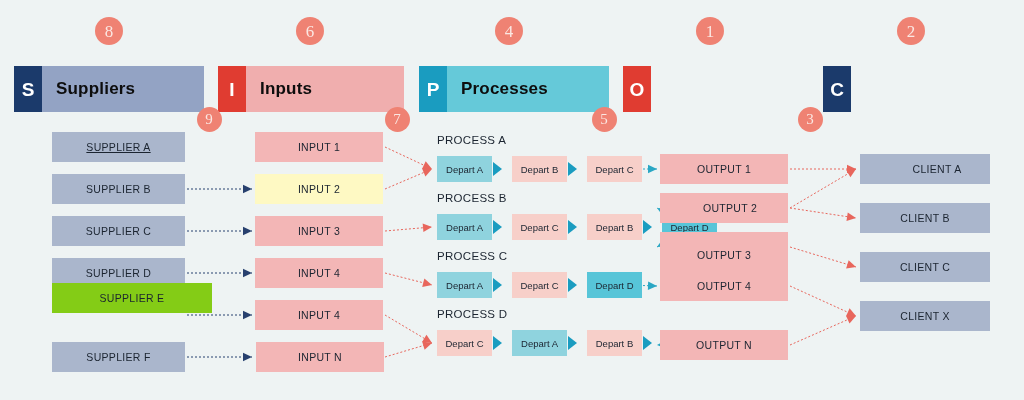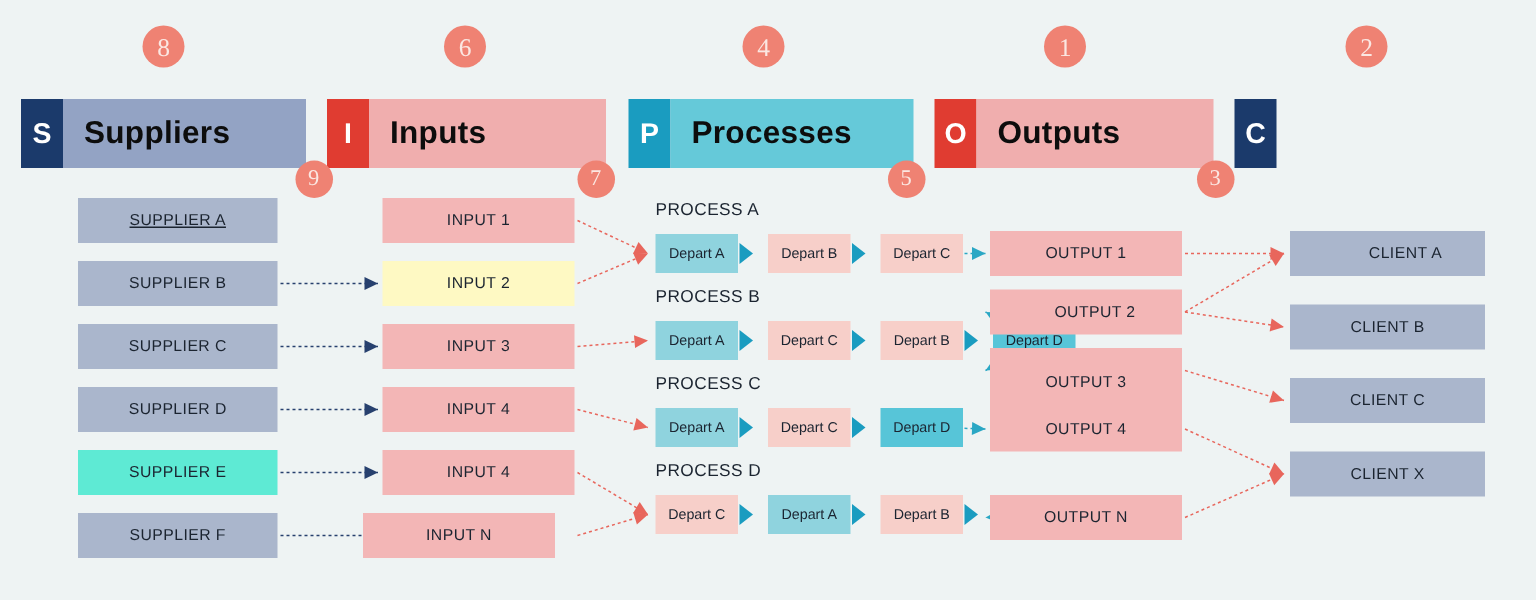--- a/index.html
+++ b/index.html
@@ -21,21 +21,21 @@
   .hdr .letter{
     width:28px;height:46px;flex:0 0 28px;
     display:flex;align-items:center;justify-content:center;
     color:#ffffff;font-weight:bold;font-size:19px;line-height:1;
   }
   .hdr .bar{
     height:46px;flex:1 1 auto;
     display:flex;align-items:center;
     padding-left:14px;
     box-sizing:border-box;
-    font-weight:bold;font-size:21px;color:#0d0d0d;
+    font-weight:bold;font-size:17px;color:#0d0d0d;
     letter-spacing:.2px;
   }
 
   
   .badge{
     position:absolute;z-index:4;
     border-radius:50%;
     display:flex;align-items:center;justify-content:center;
     color:#fbe7e2;
     font-size:17px;line-height:1;
@@ -131,21 +131,20 @@
       <div class="hdr" style="left: 218px; top: 66px; width: 186px;">
         <div class="letter" style="background: rgb(224, 60, 49);">I</div>
         <div class="bar" style="background: rgb(240, 174, 174);">Inputs</div>
       </div>
       <div class="hdr" style="left: 419px; top: 66px; width: 190px;">
         <div class="letter" style="background: rgb(26, 156, 192);">P</div>
         <div class="bar" style="background: rgb(101, 201, 217);">Processes</div>
       </div>
       <div class="hdr" style="left: 623px; top: 66px; width: 186px;">
         <div class="letter" style="background: rgb(224, 60, 49);">O</div>
-        <div class="bar" style="background: rgb(240, 174, 174);">Outputs</div>
       </div>
       <div class="hdr" style="left: 823px; top: 66px; width: 187px;">
         <div class="letter" style="background: rgb(27, 58, 107);">C</div>
       </div>
     </div>
   <div id="badges-layer">
       <div class="badge big" style="left: 95px; top: 17px; background: rgb(239, 130, 115);">8</div>
       <div class="badge big" style="left: 296px; top: 17px; background: rgb(239, 130, 115);">6</div>
       <div class="badge big" style="left: 495px; top: 17px; background: rgb(239, 130, 115);">4</div>
       <div class="badge big" style="left: 696px; top: 17px; background: rgb(239, 130, 115);">1</div>
@@ -153,30 +152,30 @@
       <div class="badge sm" style="left: 196.5px; top: 106.5px; background: rgb(239, 130, 115);">9</div>
       <div class="badge sm" style="left: 384.5px; top: 106.5px; background: rgb(239, 130, 115);">7</div>
       <div class="badge sm" style="left: 591.5px; top: 106.5px; background: rgb(239, 130, 115);">5</div>
       <div class="badge sm" style="left: 797.5px; top: 106.5px; background: rgb(239, 130, 115);">3</div>
     </div>
   <div id="suppliers-layer">
       <div class="item" style="left: 52px; top: 132px; width: 133px; height: 30px; background: rgb(170, 182, 204); text-decoration: underline;">SUPPLIER A</div>
       <div class="item" style="left: 52px; top: 174px; width: 133px; height: 30px; background: rgb(170, 182, 204);">SUPPLIER B</div>
       <div class="item" style="left: 52px; top: 216px; width: 133px; height: 30px; background: rgb(170, 182, 204);">SUPPLIER C</div>
       <div class="item" style="left: 52px; top: 258px; width: 133px; height: 30px; background: rgb(170, 182, 204);">SUPPLIER D</div>
-      <div class="item" style="left: 52px; top: 300px; width: 133px; height: 30px; background: #5eead4;">SUPPLIER E</div>
+      <div class="item" style="left: 52px; top: 283px; width: 160px; height: 30px; background: #84cc16;">SUPPLIER E</div>
       <div class="item" style="left: 52px; top: 342px; width: 133px; height: 30px; background: rgb(170, 182, 204);">SUPPLIER F</div>
     </div>
   <div id="inputs-layer">
       <div class="item" style="left: 255px; top: 132px; width: 128px; height: 30px; background: rgb(243, 182, 182);">INPUT 1</div>
       <div class="item" style="left: 255px; top: 174px; width: 128px; height: 30px; background: #fef9c3;">INPUT 2</div>
       <div class="item" style="left: 255px; top: 216px; width: 128px; height: 30px; background: rgb(243, 182, 182);">INPUT 3</div>
       <div class="item" style="left: 255px; top: 258px; width: 128px; height: 30px; background: rgb(243, 182, 182);">INPUT 4</div>
       <div class="item" style="left: 255px; top: 300px; width: 128px; height: 30px; background: rgb(243, 182, 182);">INPUT 4</div>
-      <div class="item" style="left: 242px; top: 342px; width: 128px; height: 30px; background: rgb(243, 182, 182);">INPUT N</div>
+      <div class="item" style="left: 256px; top: 342px; width: 128px; height: 30px; background: rgb(243, 182, 182);">INPUT N</div>
     </div>
   <div id="processes-layer">
       <div class="plabel" style="position: absolute; left: 437px; top: 134px; z-index: 3;">PROCESS A</div>
       <div class="prow" style="position: absolute; left: 437px; top: 156px; z-index: 3;">
         <div class="step" style="width: 55px; background: rgb(143, 211, 222);">Depart A</div>
         <div class="chev"></div>
         <div class="step" style="width: 55px; background: rgb(247, 207, 201);">Depart B</div>
         <div class="chev"></div>
         <div class="step" style="width: 55px; background: rgb(247, 207, 201);">Depart C</div>
       </div>

